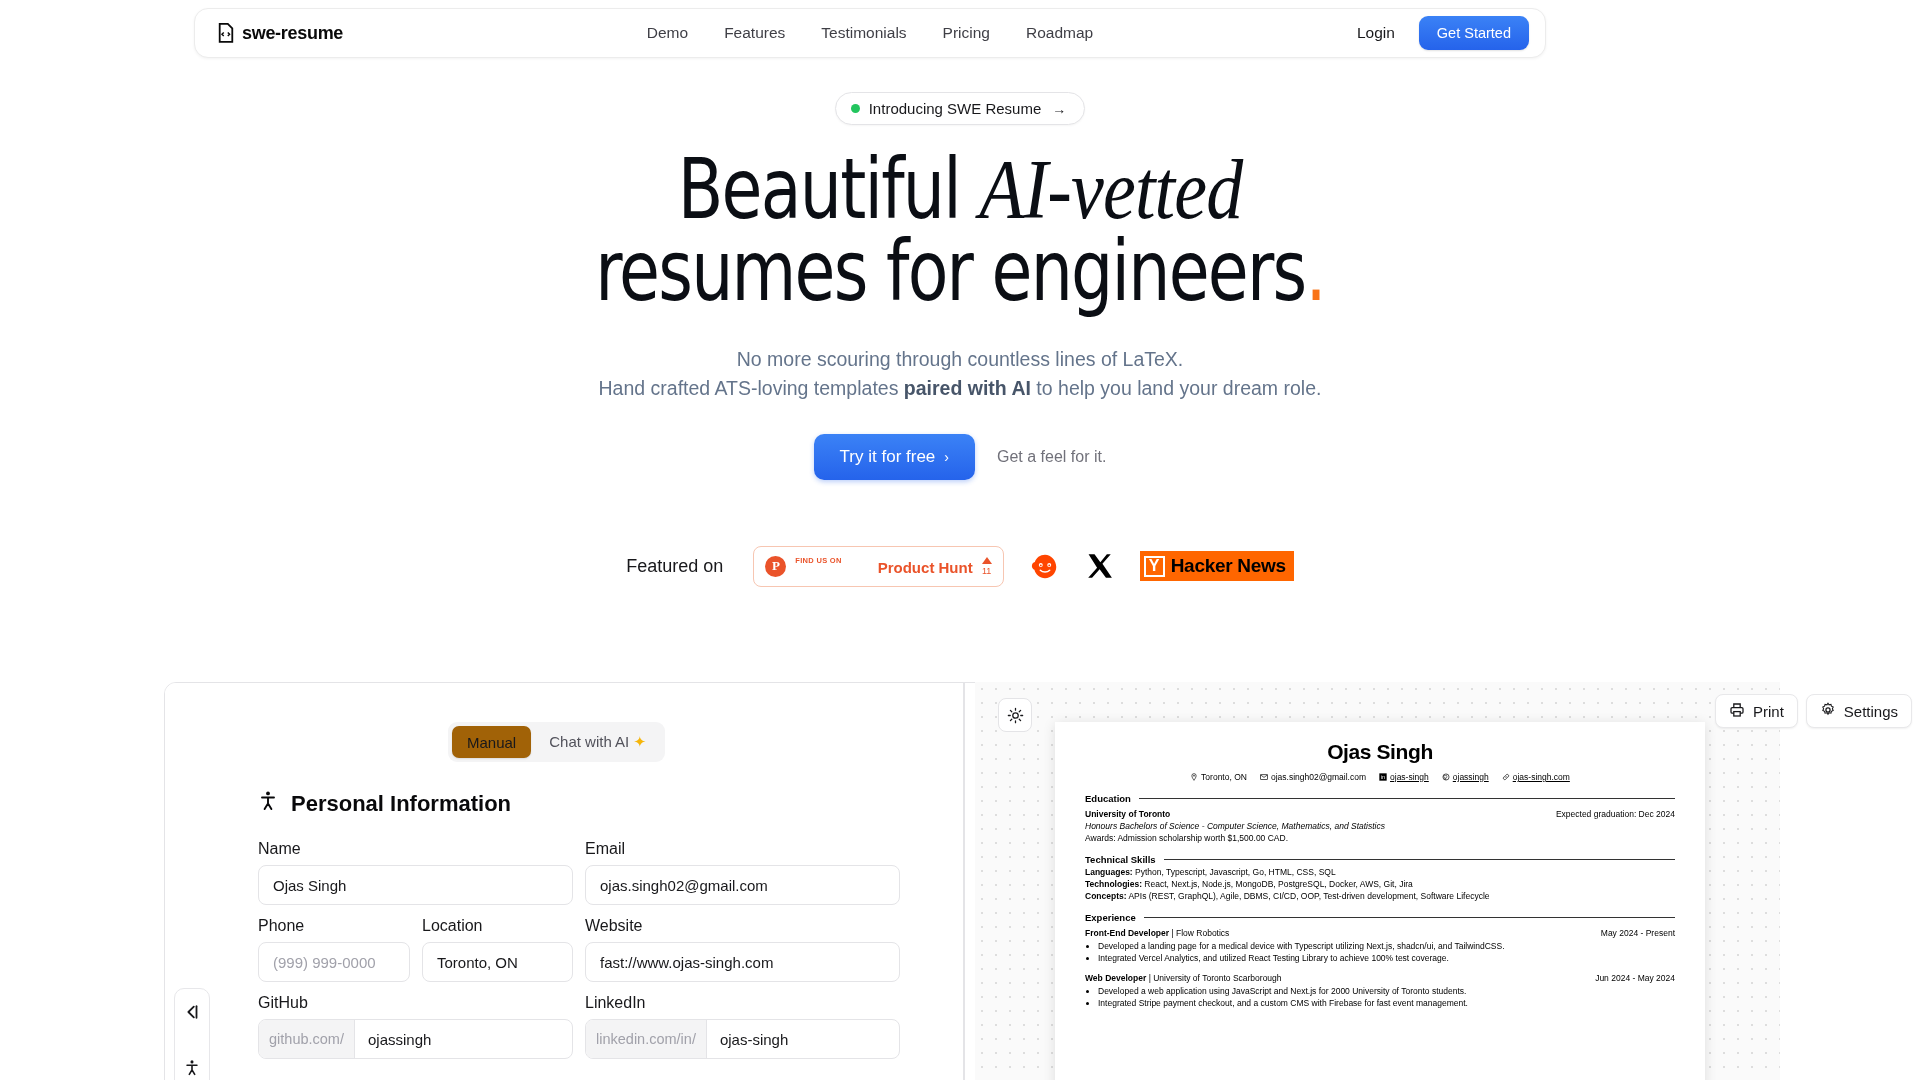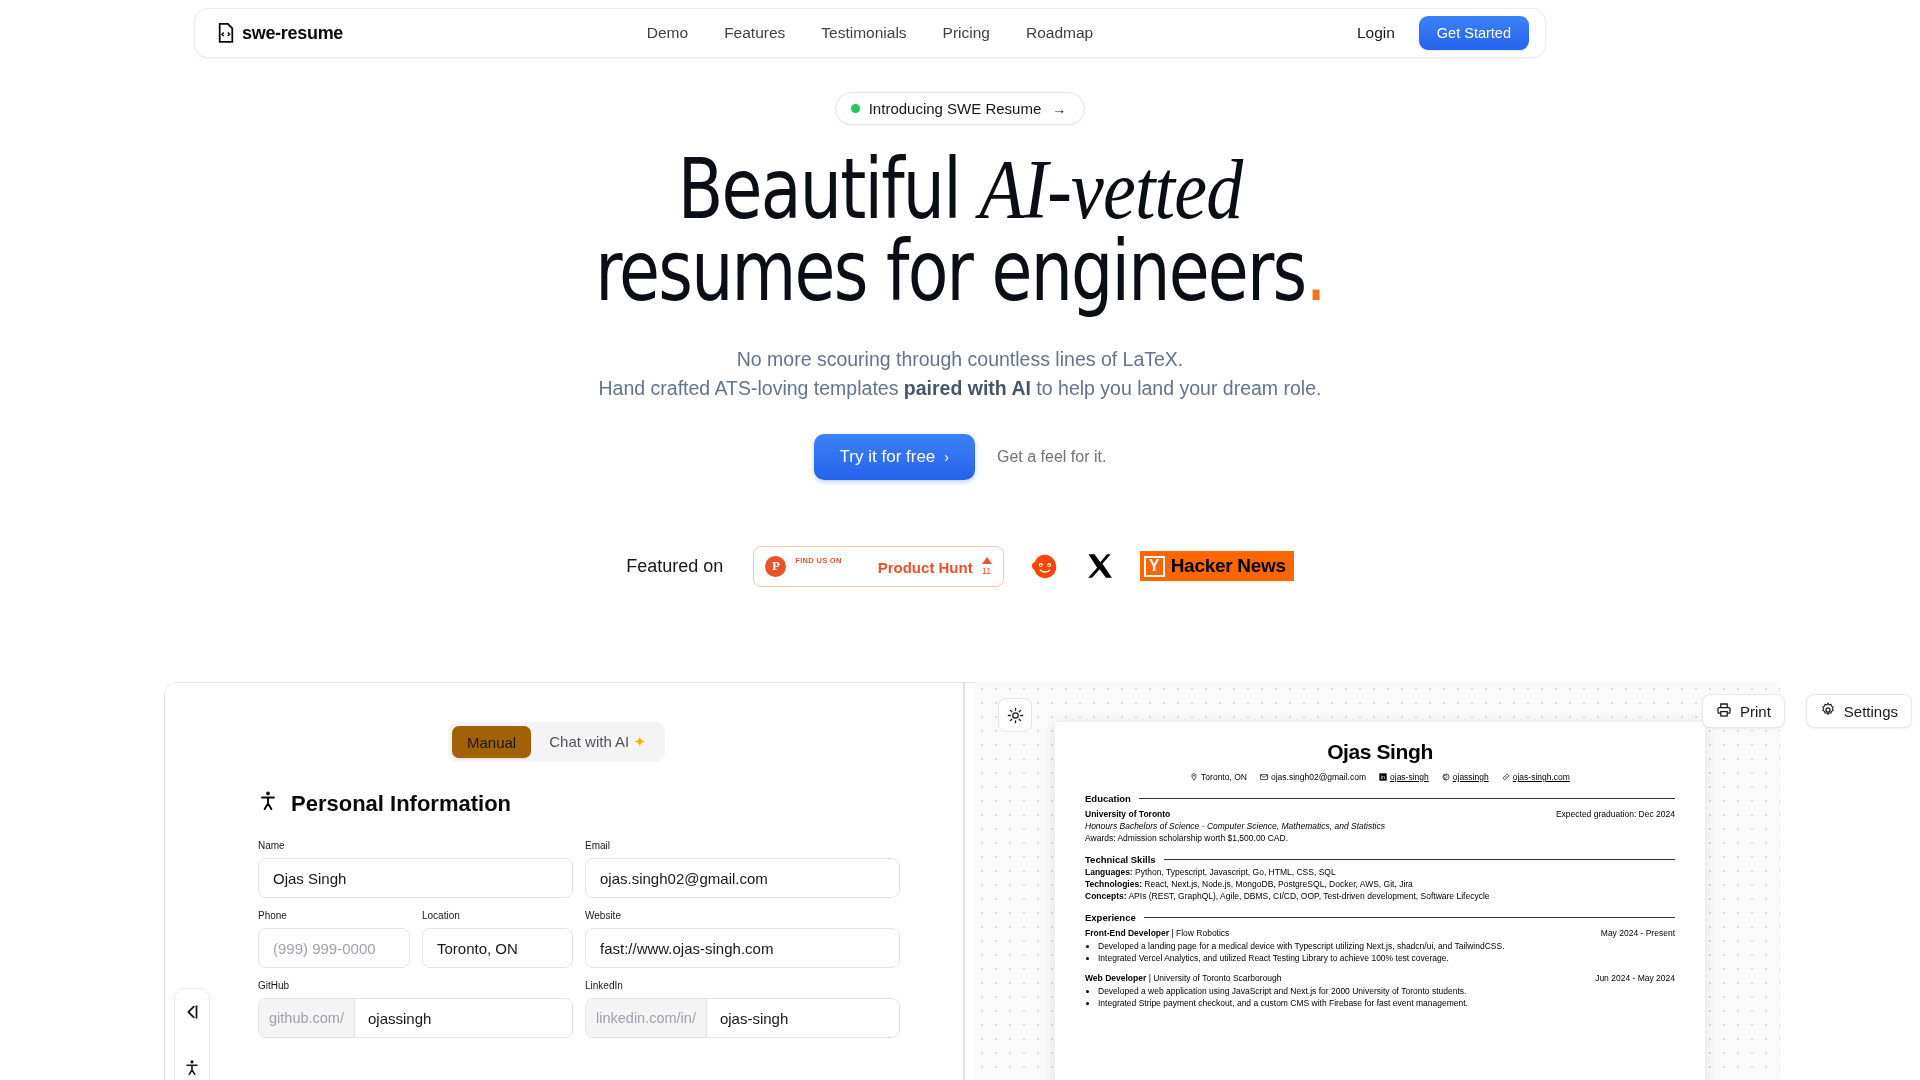--- a/index.html
+++ b/index.html
@@ -133,21 +133,21 @@
   .mode-btn.active { background:#a16207; color:#18181b; box-shadow:0 1px 2px rgba(0,0,0,0.1); }
   .sparkle { color:#f5b50a; }
 
   .section-title {
     position:absolute; left:258px; top:790px; display:flex; align-items:center; gap:13px;
     font-size:22px; font-weight:600; color:#09090b;
   }
   .form { position:absolute; left:258px; top:840px; width:642px; }
   .frow { display:flex; gap:12px; margin-bottom:12px; }
   .fg { display:flex; flex-direction:column; }
-  .flabel { font-size:10px; color:#18181b; font-weight:500; margin-bottom:7px; }
+  .flabel { font-size:16px; color:#18181b; font-weight:500; margin-bottom:7px; }
   .finput {
     height:40px; border:1px solid #e4e4e7; border-radius:8px;
     display:flex; align-items:center; padding:0 14px; font-size:15px; color:#18181b;
     background:#fff; overflow:hidden; white-space:nowrap;
   }
   .finput.ph { color:#a1a1aa; }
   .prefixed { display:flex; height:40px; border:1px solid #e4e4e7; border-radius:8px; overflow:hidden; }
   .prefix { background:#f4f4f5; color:#a1a1aa; font-size:14.5px;
     display:flex; align-items:center; padding:0 10px; border-right:1px solid #e4e4e7; }
   .pval { display:flex; align-items:center; padding:0 13px; font-size:15px; color:#18181b; background:#fff; }
@@ -159,21 +159,21 @@
     position:absolute; left:975px; top:682px; width:805px; height:420px;
     background:#fafafa;
     background-image: radial-gradient(#dddddd 1px, transparent 1px);
     background-size: 14px 14px;
   }
   .theme-btn {
     position:absolute; left:998px; top:698px; width:34px; height:34px;
     border:1px solid #e4e4e7; border-radius:8px; background:#fff;
     display:flex; align-items:center; justify-content:center; cursor:pointer;
   }
-  .pv-actions { position:absolute; right:8px; top:694px; display:flex; gap:21px; }
+  .pv-actions { position:absolute; right:8px; top:694px; display:flex; gap:8px; }
   .pv-btn {
     background:#fff; border:1px solid #e8e8ea; border-radius:8px;
     height:34px; display:flex; align-items:center; gap:8px; padding:0 13px;
     font-size:15px; color:#18181b; cursor:pointer; box-shadow:0 1px 2px rgba(0,0,0,0.06);
   }
   .pv-btn svg { width:16px; height:16px; }
 
   
   .paper {
     position:absolute; left:80px; top:40px; width:650px; height:380px;

